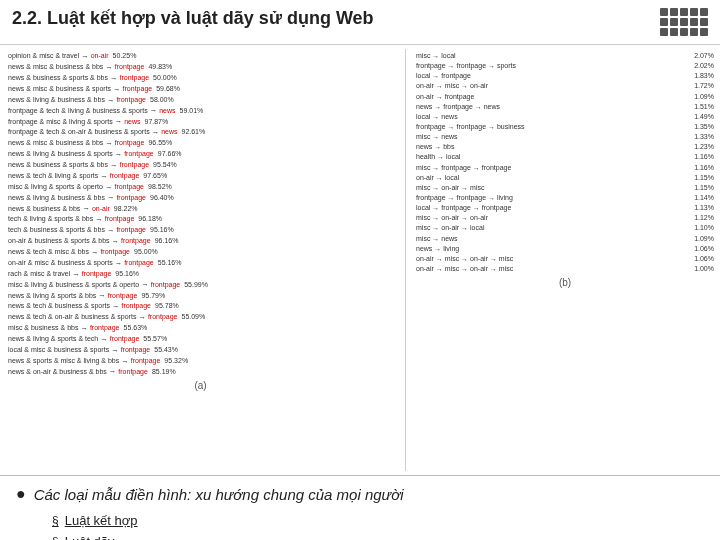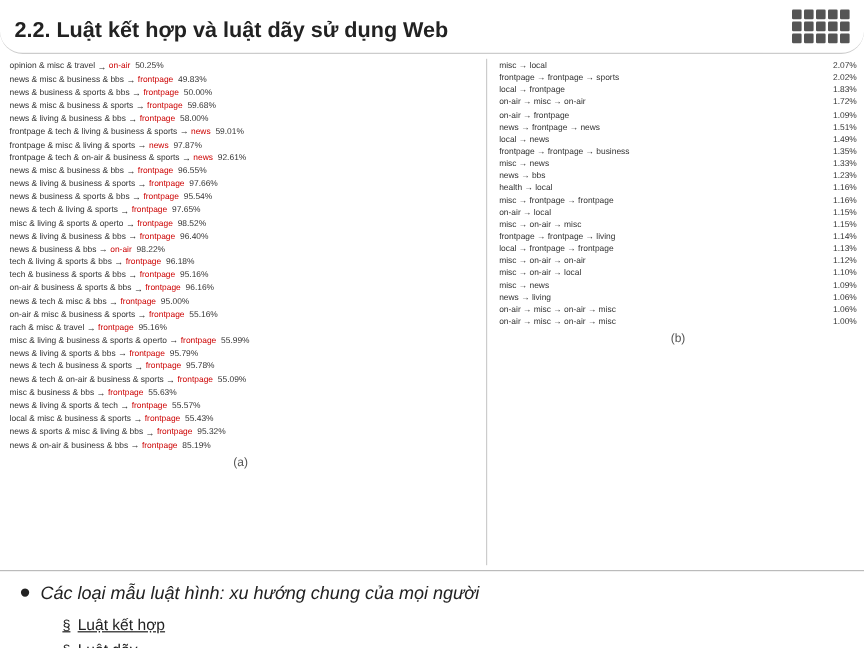--- a/index.html
+++ b/index.html
@@ -6,24 +6,23 @@
     body {
       width: 720px;
       height: 540px;
       background: #fff;
       font-family: Arial, sans-serif;
       overflow: hidden;
     }
 
     .header {
       display: flex;
-      align-items: flex-end;
+      align-items: flex-start;
       padding: 8px 12px;
       border-bottom: 1px solid #ccc;
-      border-radius: 19px;
     }
 
     .header-title {
       font-size: 18px;
       font-weight: bold;
       color: #222;
       flex: 1;
     }
 
     .header-dots {
@@ -463,20 +462,20 @@
         <span class="path">on-air → misc → on-air → misc</span>
         <span class="pct">1.00%</span>
       </div>
       <div class="panel-label">(b)</div>
     </div>
 </div>
 
 <div class="bottom-section">
   <div class="bottom-main">
     <span class="bullet-dot">●</span>
-    <span class="main-point">Các loại mẫu luật hình: xu hướng chung của mọi người</span>
+    <span class="main-point">Các loại mẫu điền hình: xu hướng chung của mọi người</span>
   </div>
   <div class="sub-bullets" id="sub-bullets">
   <div class="sub-item">Luật kết hợp</div>
       <div class="sub-item">Luật dãy</div>
     </div>
 
 </div>
 
 </body></html>

